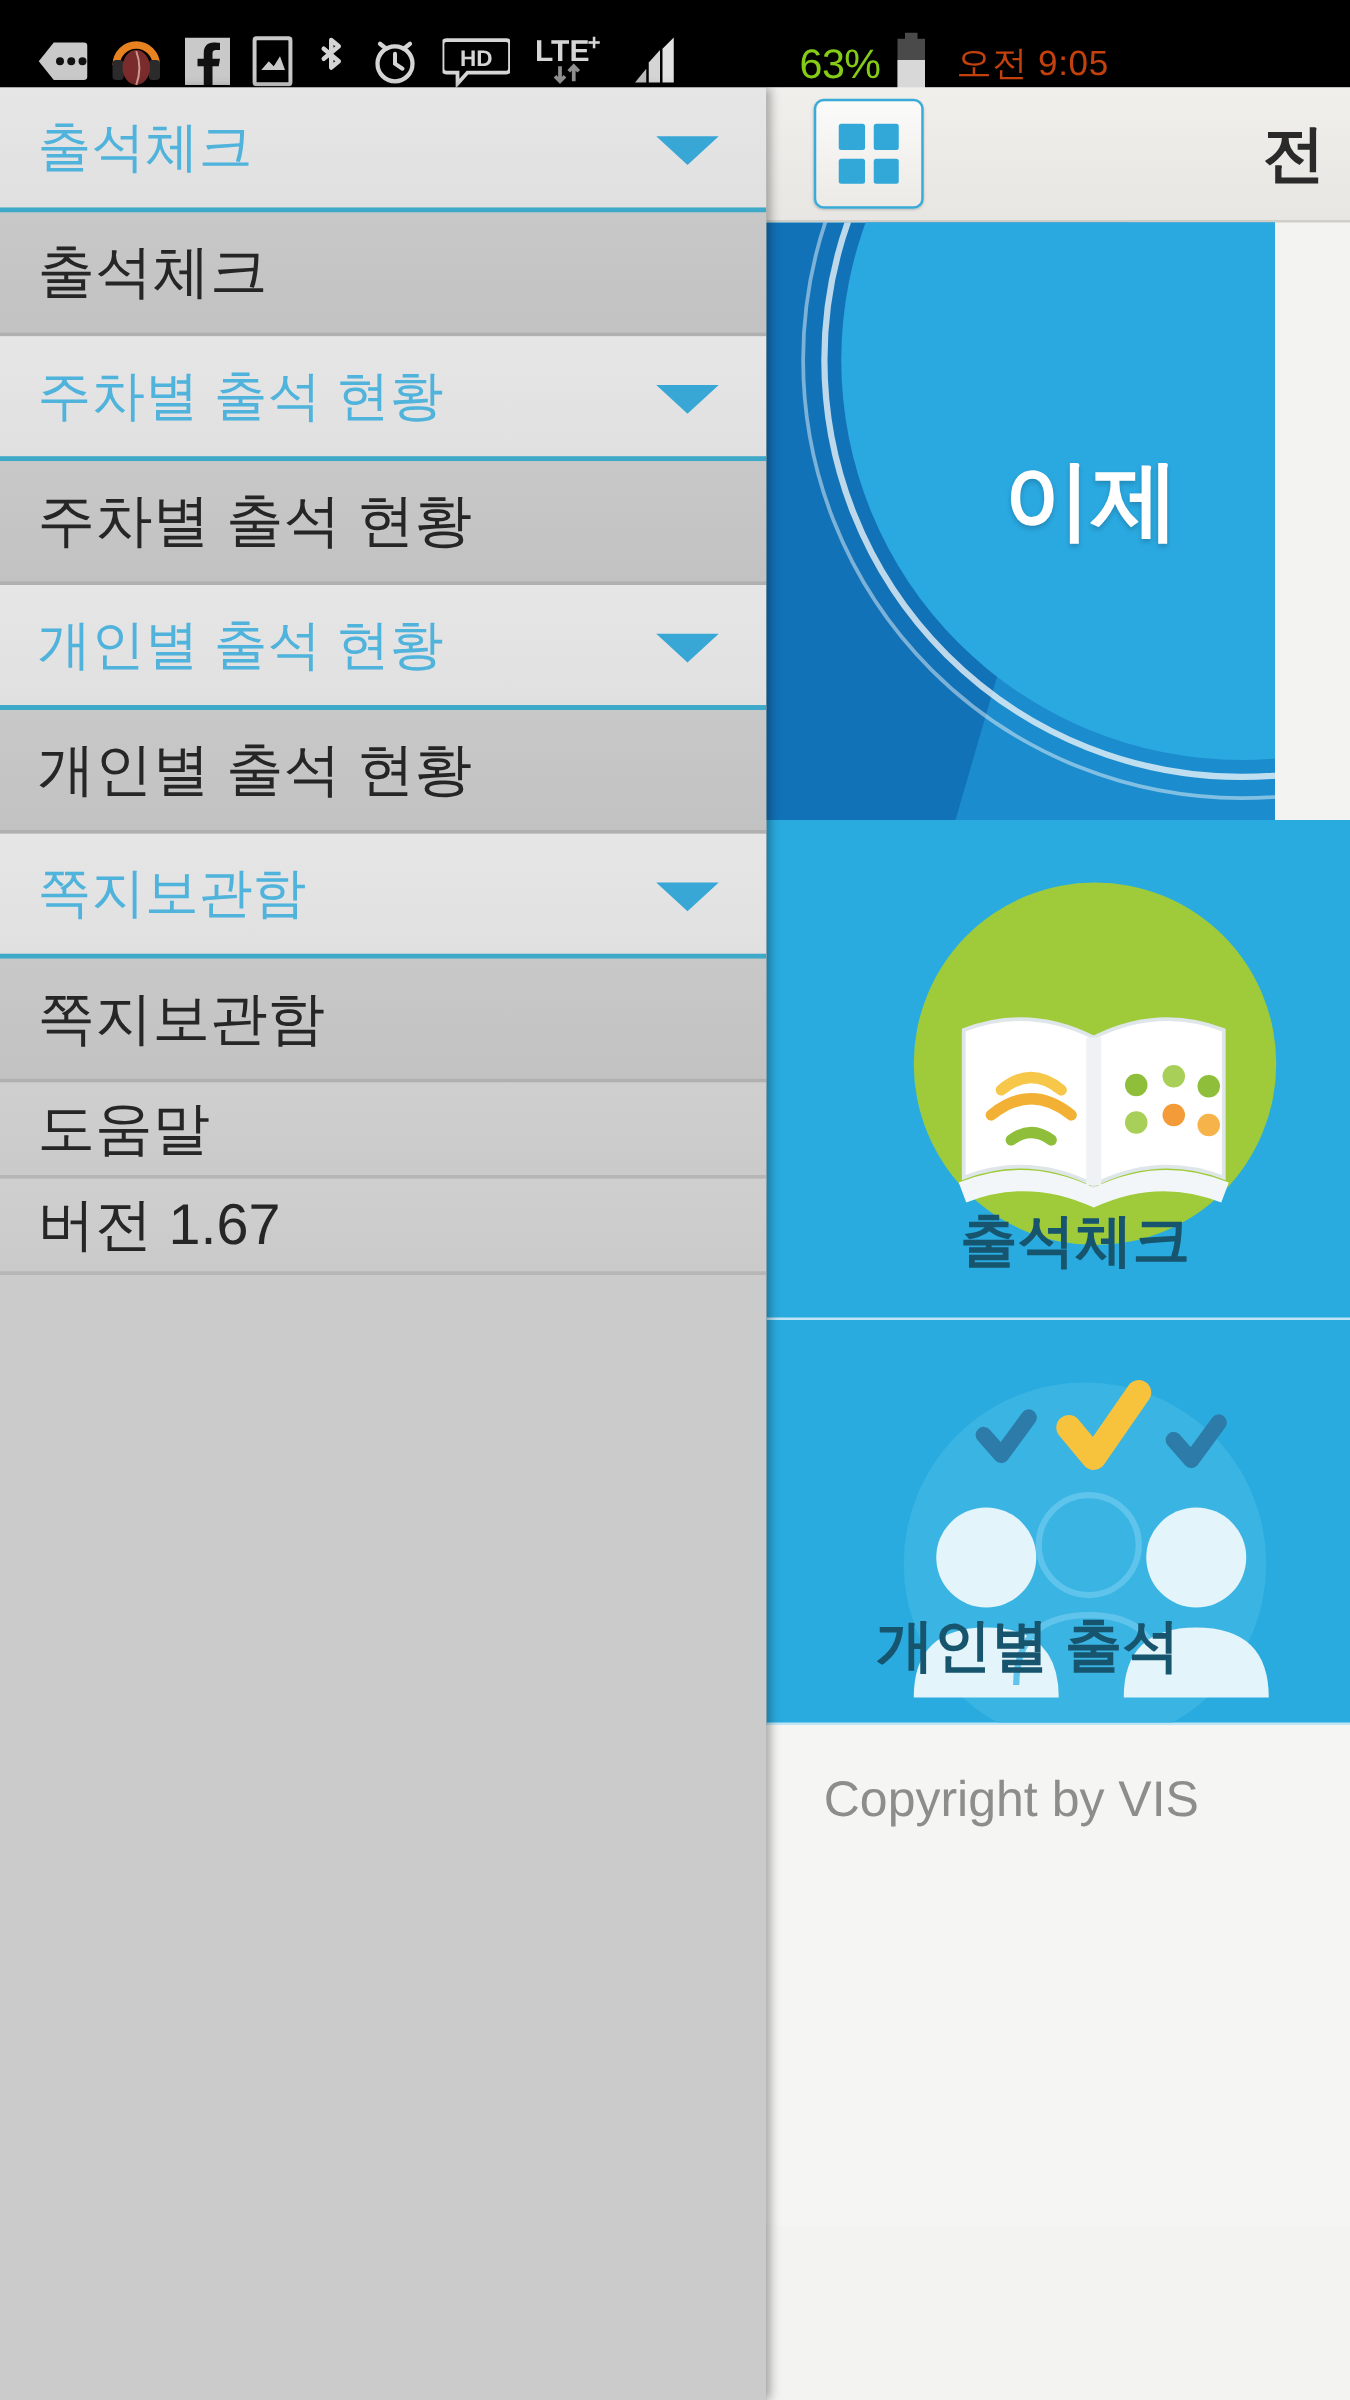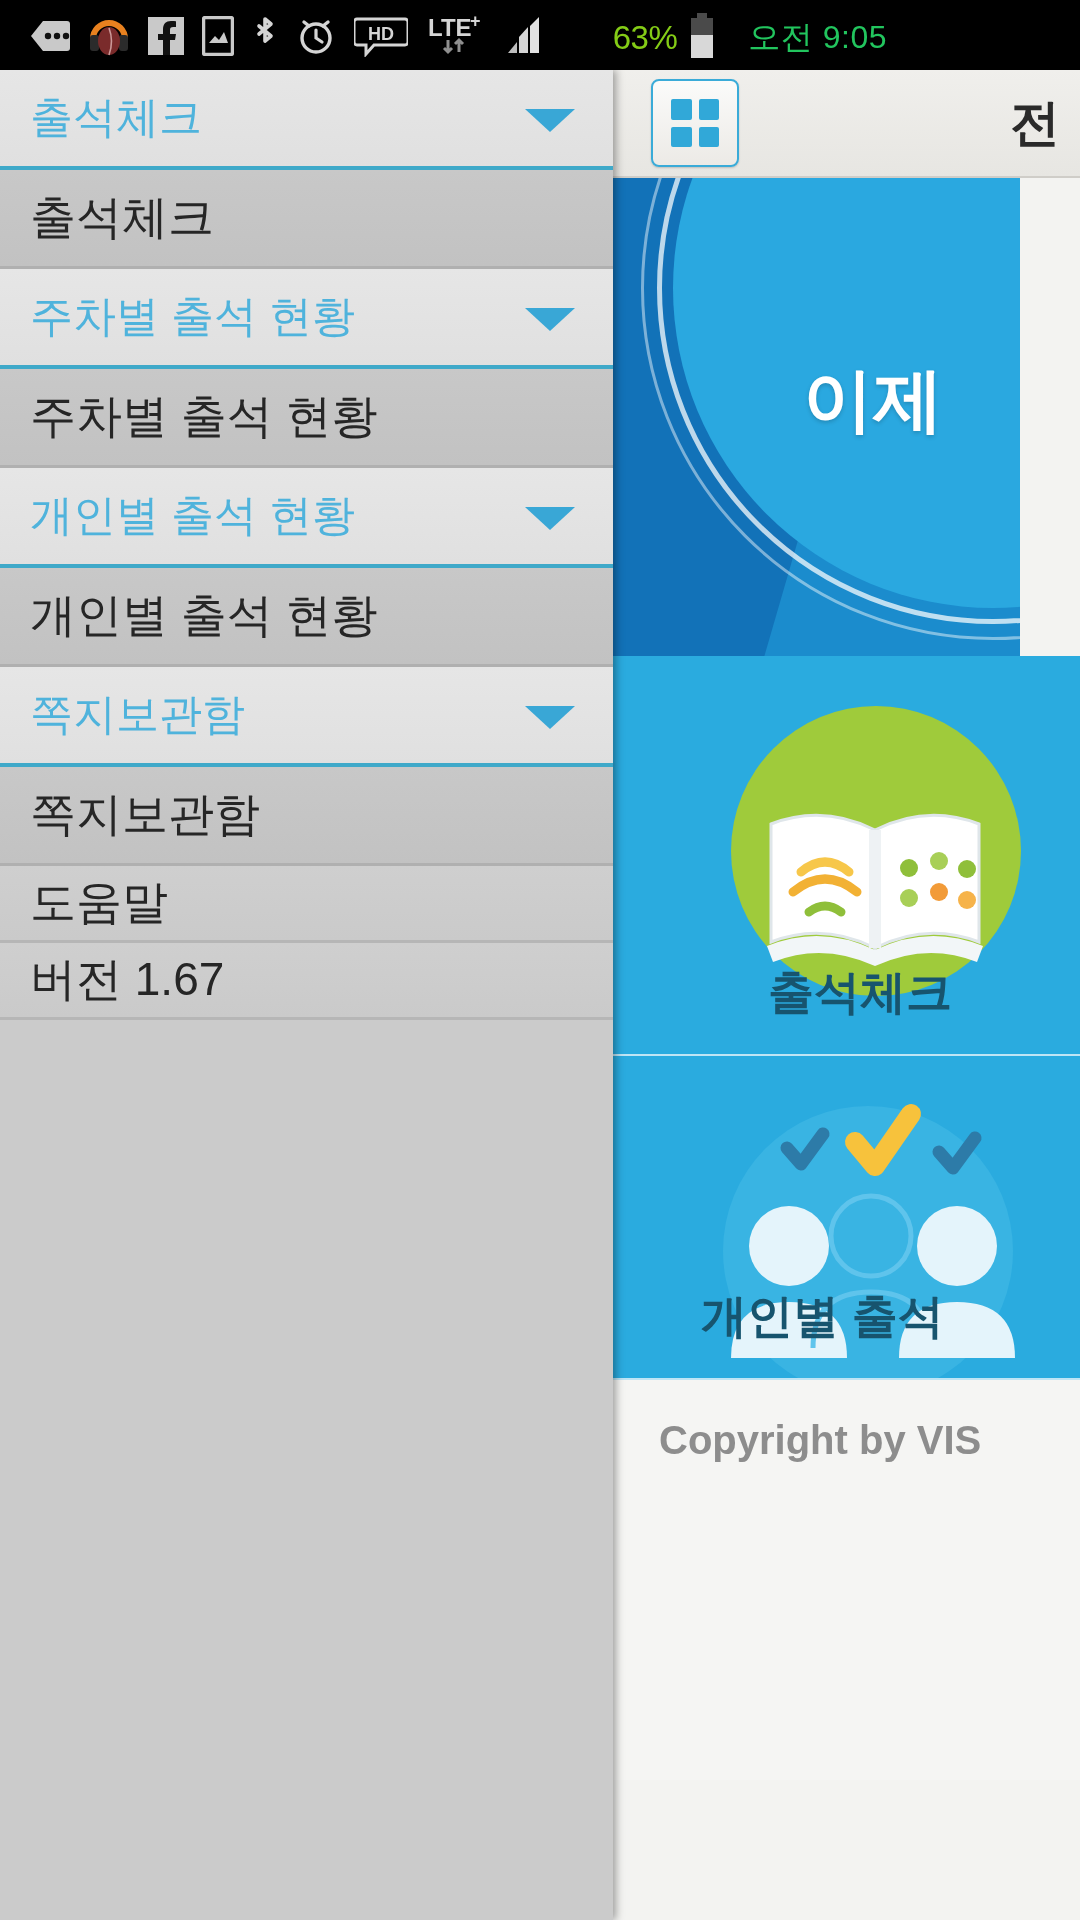--- a/index.html
+++ b/index.html
@@ -1,29 +1,29 @@
 <!DOCTYPE html>
 <html><head>
 <meta charset="utf-8">
 <style>
   * { margin:0; padding:0; box-sizing:border-box; }
   html,body { width:1080px; height:1920px; overflow:hidden; background:#000; }
   body { font-family:"Liberation Sans","DejaVu Sans",sans-serif; }
 
   
   .statusbar{
-    position:absolute; top:3px; left:0; width:901px; height:70px;
+    position:absolute; top:16px; left:0; width:901px; height:70px;
     background:#000; display:flex; align-items:center; padding:0 14px 0 30px;
   }
   .sb-left{ display:flex; align-items:center; gap:18px; flex:1; }
   .sb-right{ display:flex; align-items:center; gap:12px; }
   .sb-ico{ display:block; }
   .sb-time{
-    color:#22c55e; font-size:32px; letter-spacing:0.5px;
-    font-family:"Liberation Sans",sans-serif; margin-left:21px; white-space:nowrap;
+    color:#c2410c; font-size:28px; letter-spacing:0.5px;
+    font-family:"Liberation Sans",sans-serif; margin-left:11px; white-space:nowrap;
   }
   .sb-batt-txt{ color:#84cc16; font-size:33px; letter-spacing:-0.5px; }
 
   
   .screen{ position:absolute; top:70px; left:0; width:1080px; height:1850px; background:#cfcfcf; }
 
   
   .content{
     position:absolute; top:0; left:613px; width:467px; height:1850px;
     background:#f3f3f1; overflow:hidden;
@@ -103,21 +103,21 @@
     position:absolute; left:20px; top:10px; width:290px; height:290px;
     border-radius:50%; background:#39b4e3;
   }
 
   
   .footer{
     width:467px; height:400px; background:#f5f5f3;
     padding-top:38px;
   }
   .copy{
-    color:#8d8d8d; font-size:40px; white-space:nowrap; padding-left:46px;font-weight:bold;
+    color:#8d8d8d; font-size:40px; white-space:nowrap; padding-left:46px;
   }
 
   
   .drawer{
     position:absolute; top:0; left:0; width:613px; height:1850px;
     background:#cbcbcb; box-shadow:3px 0 8px rgba(0,0,0,.35); overflow:hidden;
   }
   .row{
     position:relative; width:613px; display:flex; align-items:center;
     padding-left:30px;

